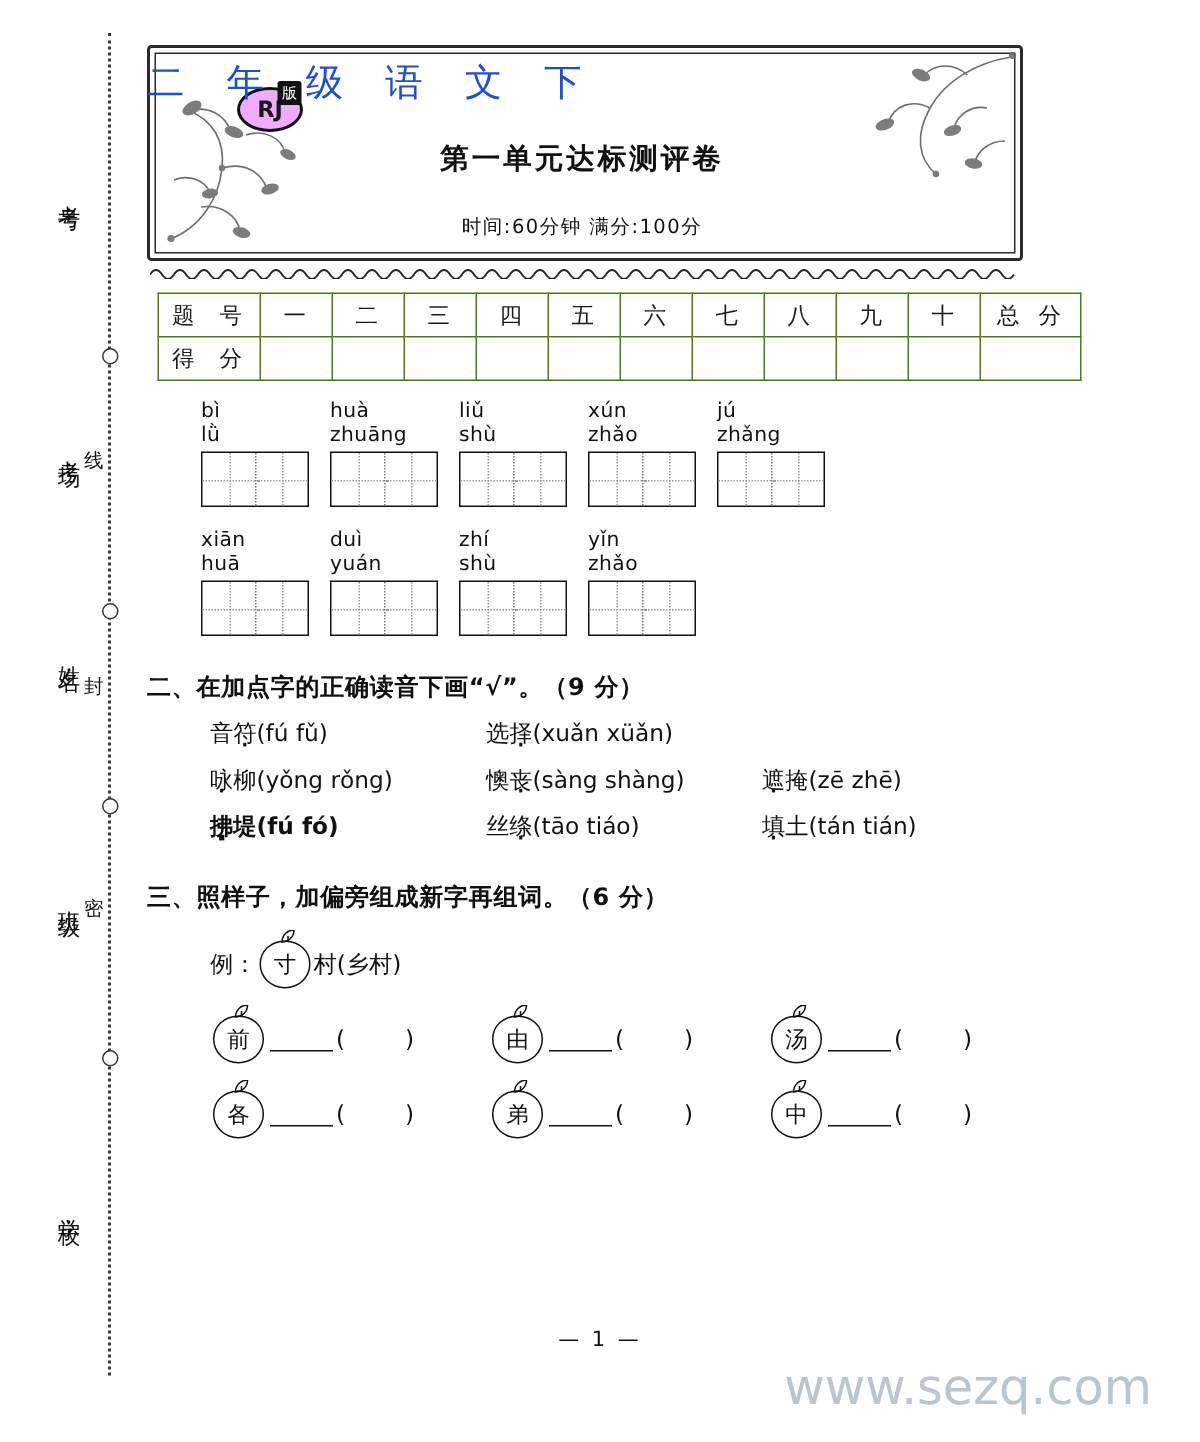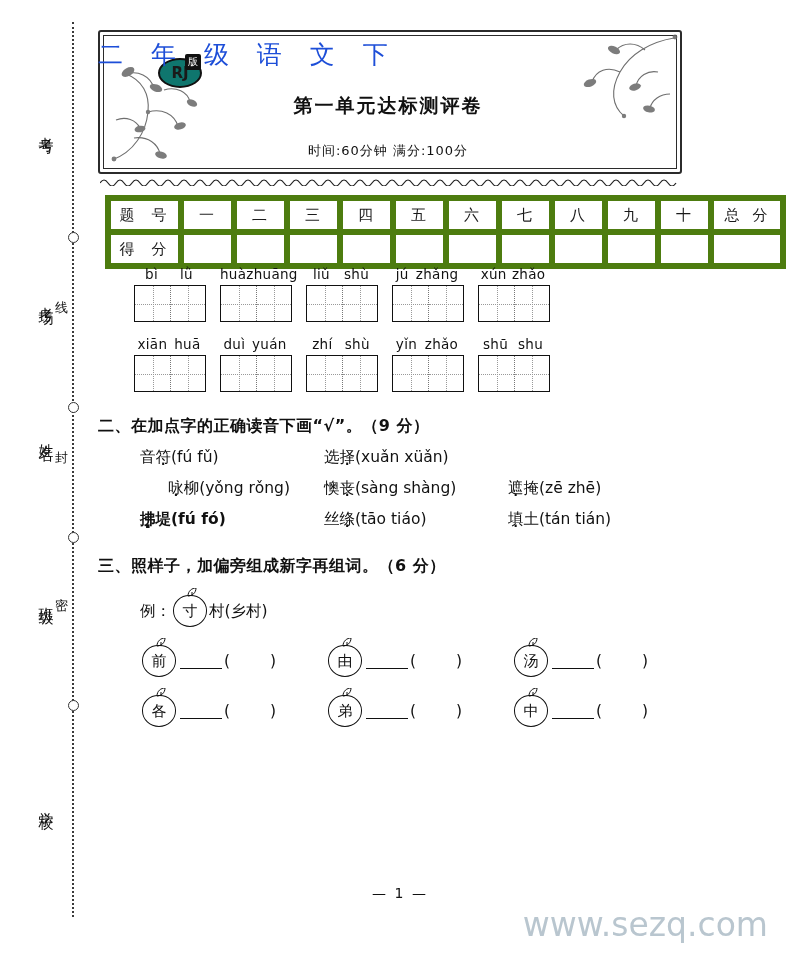--- a/index.html
+++ b/index.html
@@ -67,21 +67,21 @@
     font-size:13px;color:#111;letter-spacing:1px;
   }
   .rj-badge{
     position:absolute;left:58px;top:22px;width:46px;height:34px;
   }
   .rj-badge .oval{
     position:absolute;left:0;top:4px;width:40px;height:26px;
     border:2px solid #111;border-radius:50%;
     display:flex;align-items:center;justify-content:center;
     font-size:15px;font-weight:bold;
-    background:#0f766e;
+    background:#f0abfc;
   }
   .rj-badge .ban{
     position:absolute;left:27px;top:0px;
     background:#111;color:#fff;font-size:10px;
     padding:1px 3px;border-radius:2px;
   }
   .corner-orn{
     position:absolute;pointer-events:none;opacity:.85;
   }
 
@@ -90,21 +90,21 @@
     position:absolute;left:100px;top:176px;width:578px;height:10px;
   }
 
   
   .score-table{
     position:absolute;left:105px;top:195px;
     border-collapse:collapse;
     font-size:15px;
   }
   .score-table td{
-    border:6px solid #4d7c0f;
+    border:1px solid #4d7c0f;
     width:45px;height:26px;
     text-align:center;vertical-align:middle;
     letter-spacing:2px;
   }
   .score-table td.head{
     width:62px;letter-spacing:6px;padding-left:4px;
   }
   .score-table td.total{width:62px;letter-spacing:4px;padding-left:3px;}
 
   
@@ -118,20 +118,21 @@
   }
 
   
   .pyrow{margin:4px 0 2px 36px;}
   .pycells{display:flex;}
   .pyitem{margin-right:14px;}
   .pylabel{
     display:flex;justify-content:space-around;
     font-size:13.5px;letter-spacing:.3px;margin-bottom:3px;
     font-family:"DejaVu Sans",sans-serif;
+    flex-direction:column;
   }
   .pybox{
     display:flex;
     border:1px solid #111;
   }
   .cell{
     width:35px;height:35px;
     position:relative;
     box-sizing:border-box;
   }
@@ -323,49 +324,49 @@
         <div class="pylabel" style="width:70px;">
           <span>huà</span>
           <span>zhuāng</span>
         </div>
         <div class="pybox">
             <div class="cell"></div>
             <div class="cell"></div>
           </div>
       </div>
       <div class="pyitem">
-        <div class="pylabel" style="width:70px;align-items:flex-end;">
+        <div class="pylabel" style="width:70px;">
           <span>liǔ</span>
           <span>shù</span>
         </div>
         <div class="pybox">
             <div class="cell"></div>
             <div class="cell"></div>
           </div>
       </div>
       <div class="pyitem">
         <div class="pylabel" style="width:70px;">
+          <span>xún</span>
+          <span>zhǎo</span>
+        </div>
+        <div class="pybox">
+            <div class="cell"></div>
+            <div class="cell"></div>
+          </div>
+      </div>
+      <div class="pyitem">
+        <div class="pylabel" style="width:70px;">
           <span>jú</span>
           <span>zhǎng</span>
         </div>
         <div class="pybox">
             <div class="cell"></div>
             <div class="cell"></div>
           </div>
       </div>
-      <div class="pyitem">
-        <div class="pylabel" style="width:70px;">
-          <span>xún</span>
-          <span>zhǎo</span>
-        </div>
-        <div class="pybox">
-            <div class="cell"></div>
-            <div class="cell"></div>
-          </div>
-      </div>
     </div>
   </div>
 
   <div class="pyrow" style="margin-top:14px;">
     <div class="pycells">
       <div class="pyitem">
         <div class="pylabel" style="width:70px;">
           <span>xiān</span>
           <span>huā</span>
         </div>
@@ -391,30 +392,20 @@
         </div>
         <div class="pybox">
             <div class="cell"></div>
             <div class="cell"></div>
           </div>
       </div>
       <div class="pyitem">
         <div class="pylabel" style="width:70px;">
           <span>yǐn</span>
           <span>zhǎo</span>
-        </div>
-        <div class="pybox">
-            <div class="cell"></div>
-            <div class="cell"></div>
-          </div>
-      </div>
-      <div class="pyitem">
-        <div class="pylabel" style="width:70px;">
-          <span>shū</span>
-          <span>shu</span>
         </div>
         <div class="pybox">
             <div class="cell"></div>
             <div class="cell"></div>
           </div>
       </div>
     </div>
   </div>
 
   <div class="qhead" style="margin-top:24px;">二、在加点字的正确读音下画“√”。（9 分）</div>
@@ -422,21 +413,21 @@
   <div class="s2line">
     <div class="s2item" style="width:150px;">
       <span>音</span><span class="dotu">符</span><span>(fú   fǔ)</span>
     </div>
     <div class="s2item">
       <span>选</span><span class="dotu">择</span><span>(xuǎn   xüǎn)</span>
     </div>
   </div>
 
   <div class="s2line">
-    <div class="s2item" style="width:150px;text-align:right;">
+    <div class="s2item" style="width:150px;">
       <span class="dotu">咏</span><span>柳</span><span>(yǒng   rǒng)</span>
     </div>
     <div class="s2item" style="width:150px;">
       <span>懊</span><span class="dotu">丧</span><span>(sàng   shàng)</span>
     </div>
     <div class="s2item">
       <span class="dotu">遮</span><span>掩</span><span>(zē   zhē)</span>
     </div>
   </div>
 

